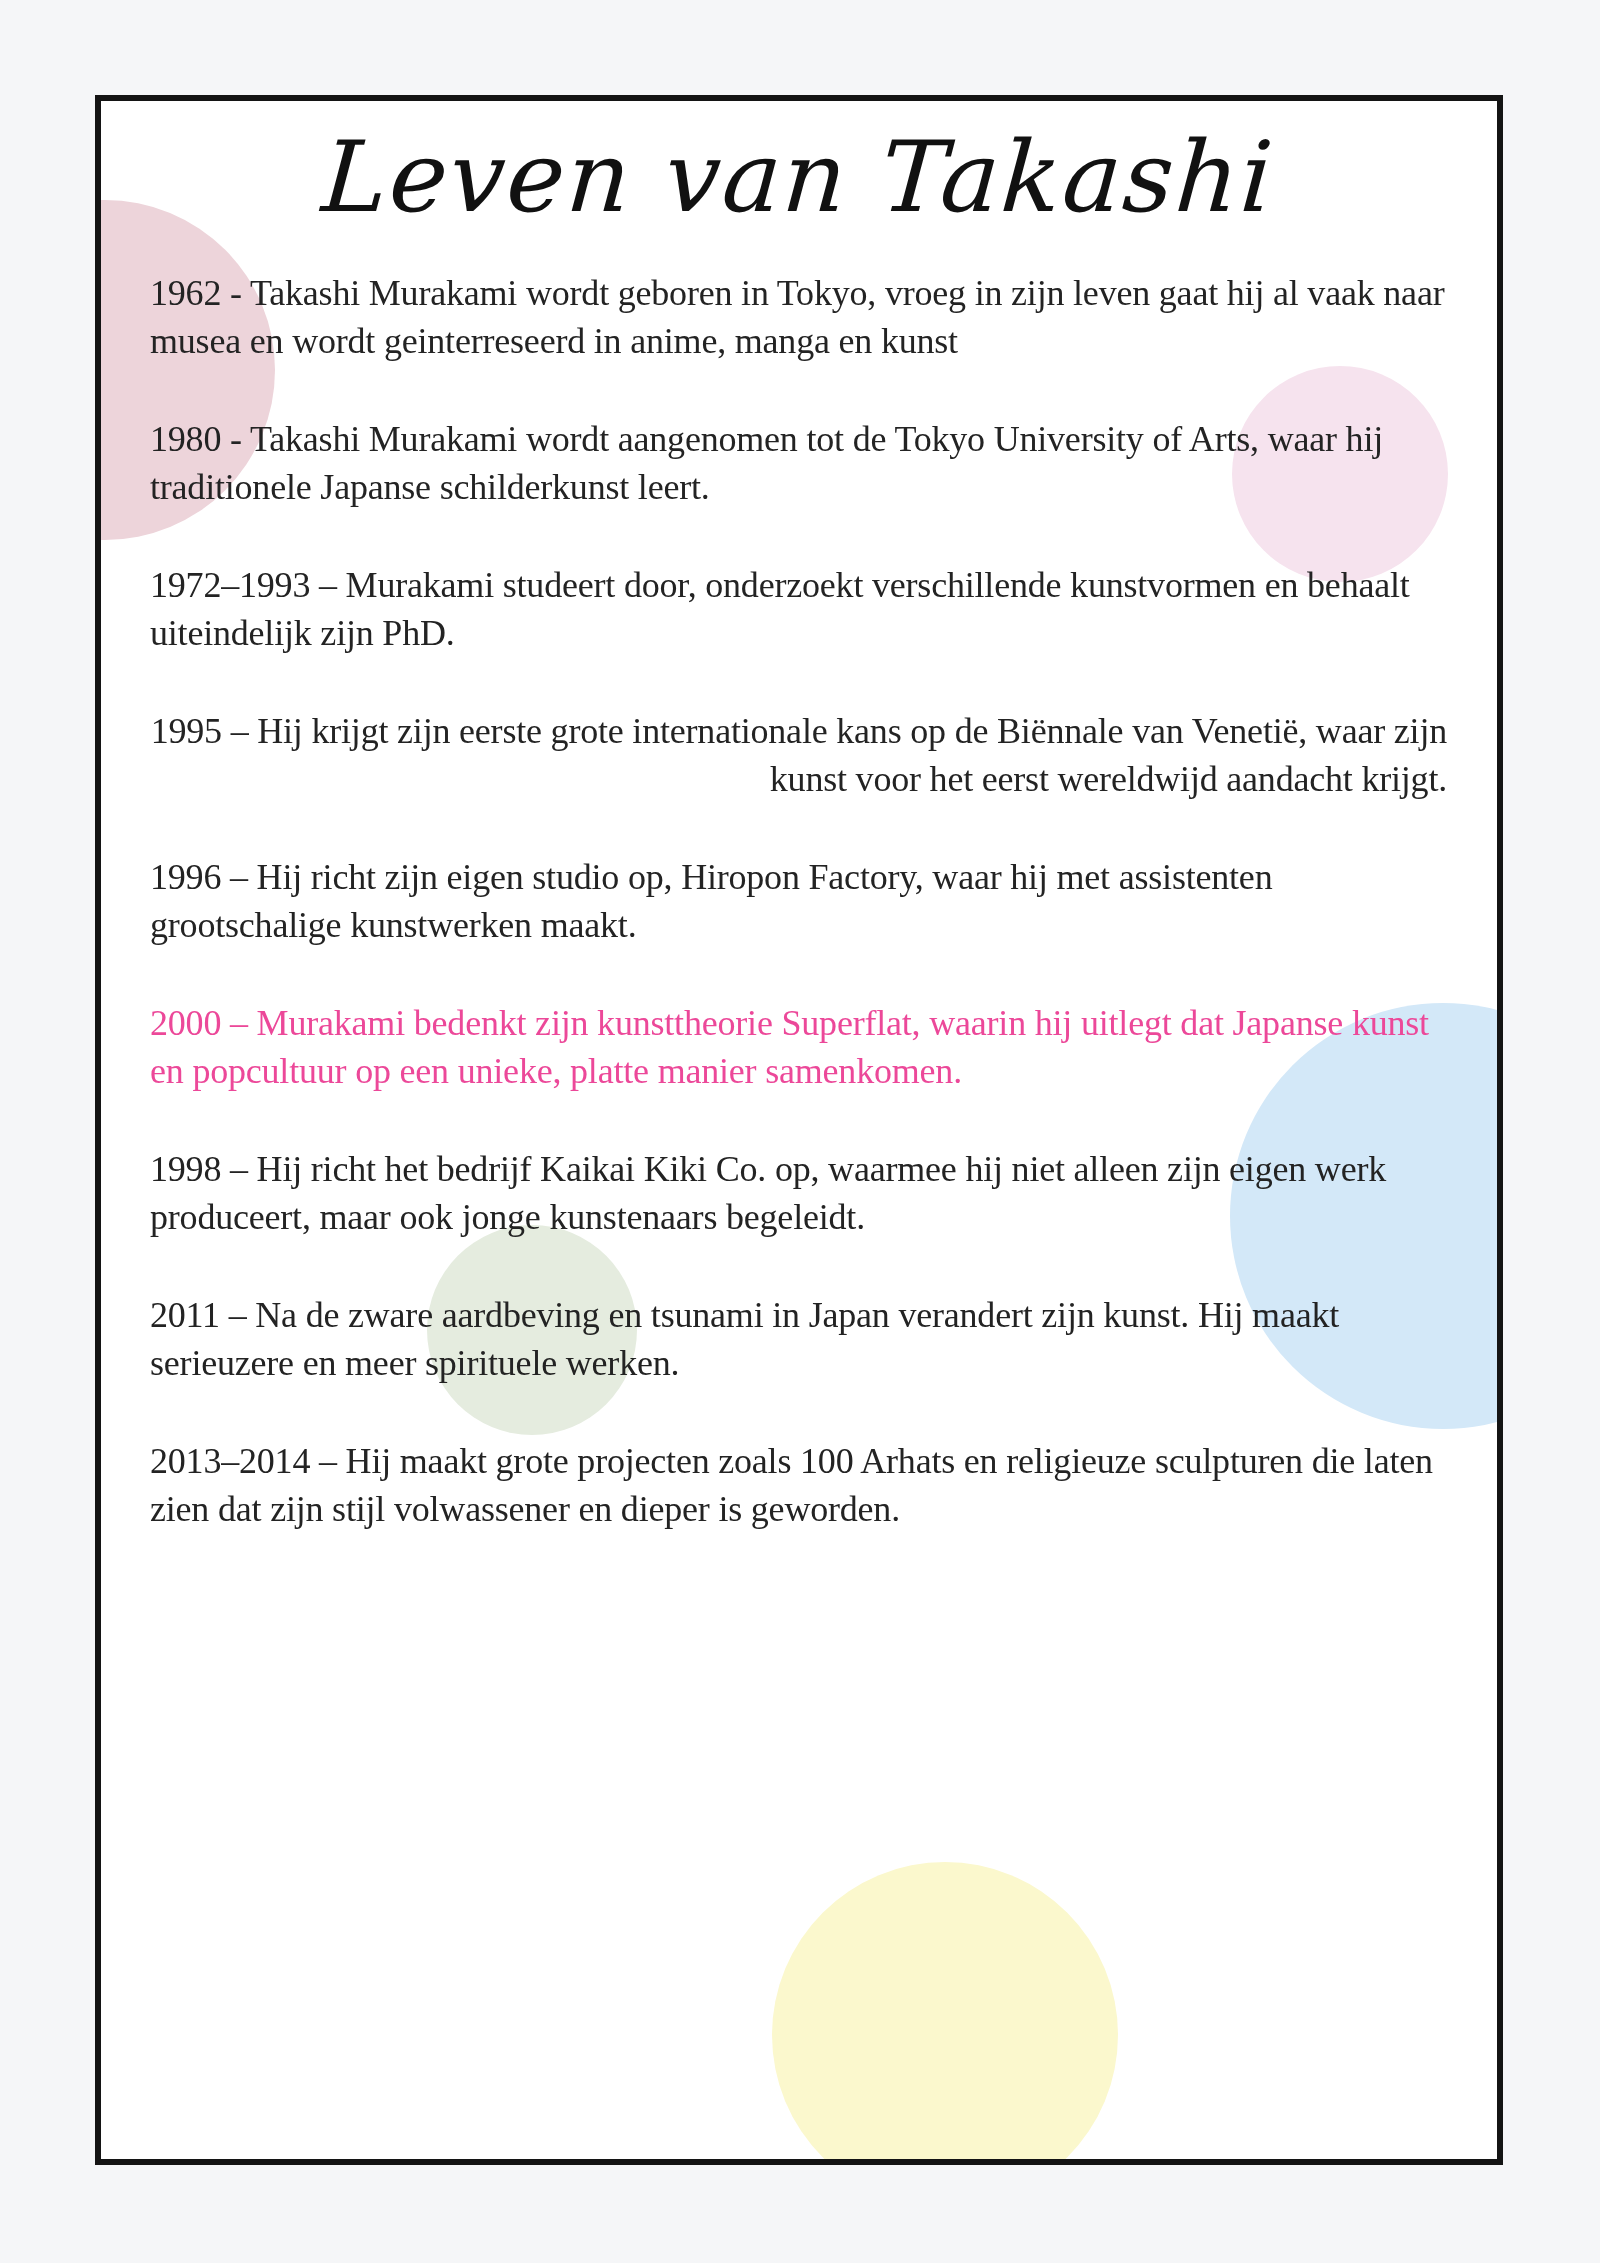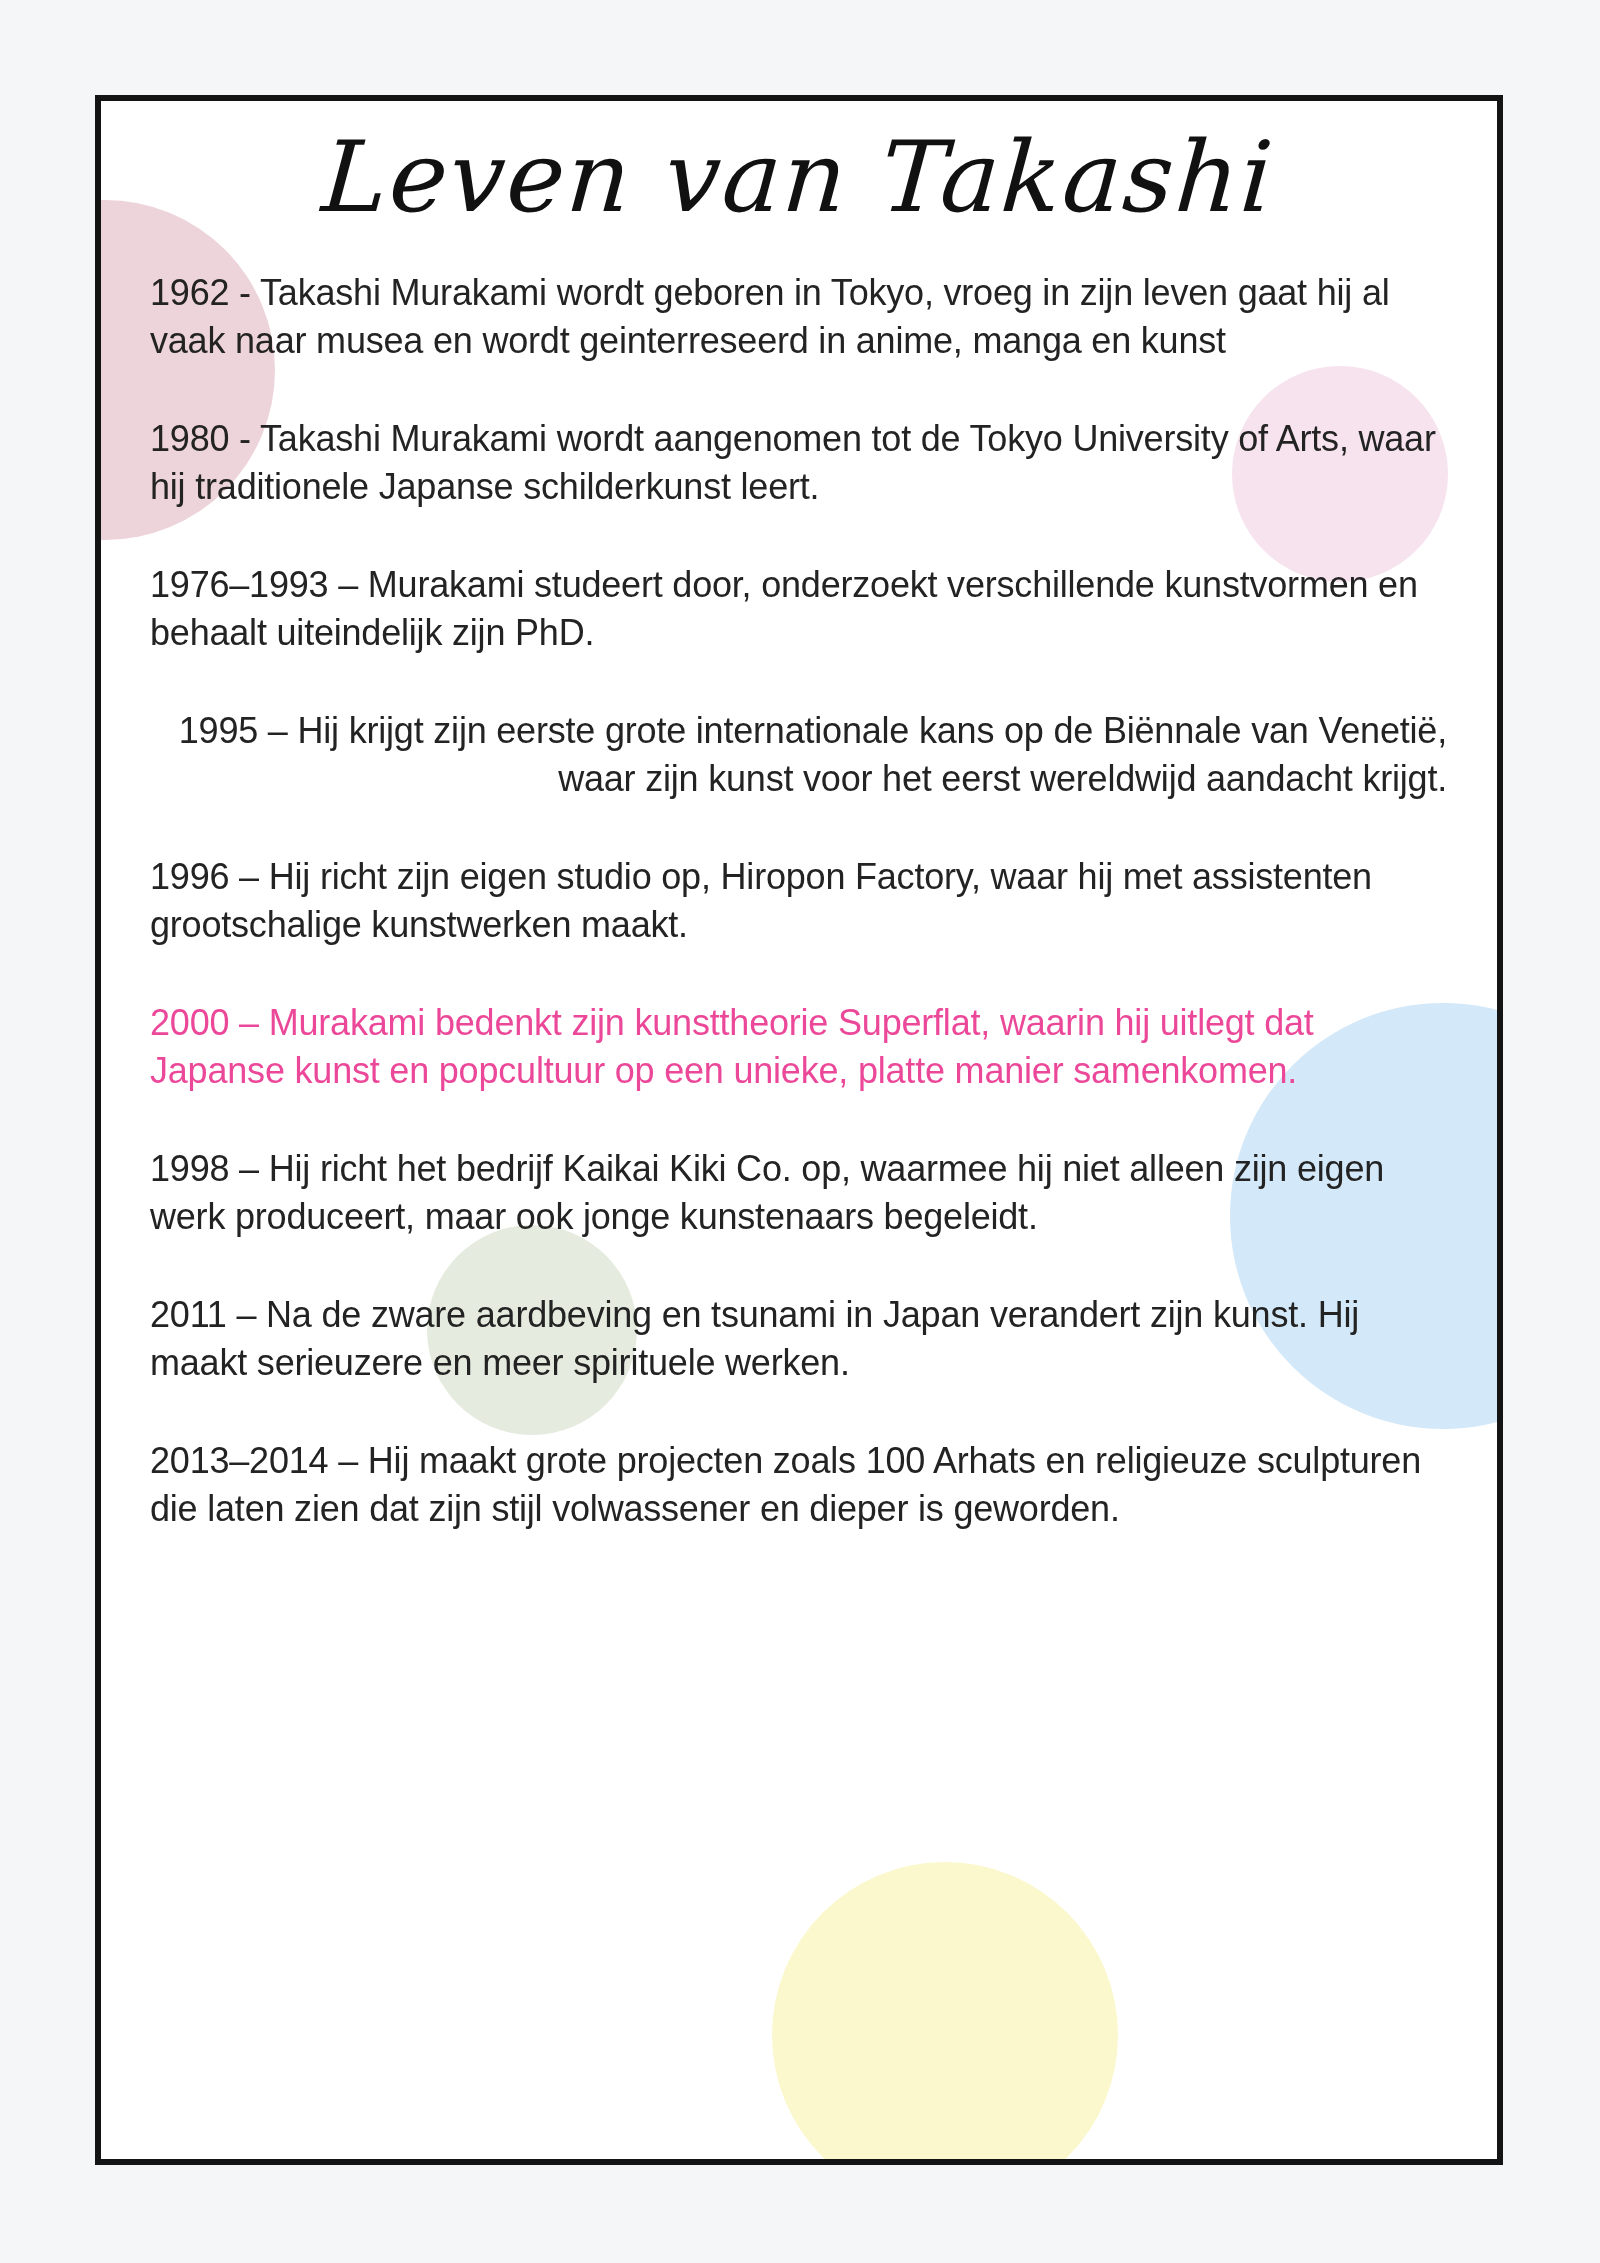--- a/index.html
+++ b/index.html
@@ -56,20 +56,21 @@
   }
   .timeline {
     margin-top: 24px;
   }
   .timeline .entry {
     margin: 8px 0 50px 0;
     font-size: 36px;
     font-weight: 300;
     line-height: 48px;
     letter-spacing: -0.2px;
+    font-family: Liberation Serif, serif;
   }
 </style>
 </head>
 <body>
 
 <div class="canvas" style="background-color: rgb(245, 246, 248);">
 
   <div class="paper" style="background-color: rgb(255, 255, 255); border-color: rgb(20, 20, 20);">
 
     <div class="circle pink-left" style="background-color: rgb(237, 212, 218);"></div>
@@ -78,21 +79,21 @@
     <div class="circle blue-right" style="background-color: rgb(211, 232, 248);"></div>
     <div class="circle yellow-bot" style="background-color: rgb(251, 248, 205);"></div>
 
     <div class="content">
 
       <div class="title" style="color: rgb(17, 17, 17);">Leven van Takashi</div>
 
       <div class="timeline">
         <p class="entry" style="color: rgb(35, 35, 35);">1962 - Takashi Murakami wordt geboren in Tokyo, vroeg in zijn leven gaat hij al vaak naar musea en wordt geinterreseerd in anime, manga en kunst</p>
         <p class="entry" style="color: rgb(35, 35, 35);">1980 - Takashi Murakami wordt aangenomen tot de Tokyo University of Arts, waar hij traditionele Japanse schilderkunst leert.</p>
-        <p class="entry" style="color: rgb(35, 35, 35);">1976–1993 – Murakami studeert door, onderzoekt verschillende kunstvormen en behaalt uiteindelijk zijn PhD.</p>
+        <p class="entry" style="color: rgb(35, 35, 35);">1972–1993 – Murakami studeert door, onderzoekt verschillende kunstvormen en behaalt uiteindelijk zijn PhD.</p>
         <p class="entry" style="color: rgb(35, 35, 35); text-align: right;">1995 – Hij krijgt zijn eerste grote internationale kans op de Biënnale van Venetië, waar zijn kunst voor het eerst wereldwijd aandacht krijgt.</p>
         <p class="entry" style="color: rgb(35, 35, 35);">1996 – Hij richt zijn eigen studio op, Hiropon Factory, waar hij met assistenten grootschalige kunstwerken maakt.</p>
         <p class="entry" style="color: #ec4899;">2000 – Murakami bedenkt zijn kunsttheorie Superflat, waarin hij uitlegt dat Japanse kunst en popcultuur op een unieke, platte manier samenkomen.</p>
         <p class="entry" style="color: rgb(35, 35, 35);">1998 – Hij richt het bedrijf Kaikai Kiki Co. op, waarmee hij niet alleen zijn eigen werk produceert, maar ook jonge kunstenaars begeleidt.</p>
         <p class="entry" style="color: rgb(35, 35, 35);">2011 – Na de zware aardbeving en tsunami in Japan verandert zijn kunst. Hij maakt serieuzere en meer spirituele werken.</p>
         <p class="entry" style="color: rgb(35, 35, 35);">2013–2014 – Hij maakt grote projecten zoals 100 Arhats en religieuze sculpturen die laten zien dat zijn stijl volwassener en dieper is geworden.</p>
       </div>
 
     </div>
   </div>

